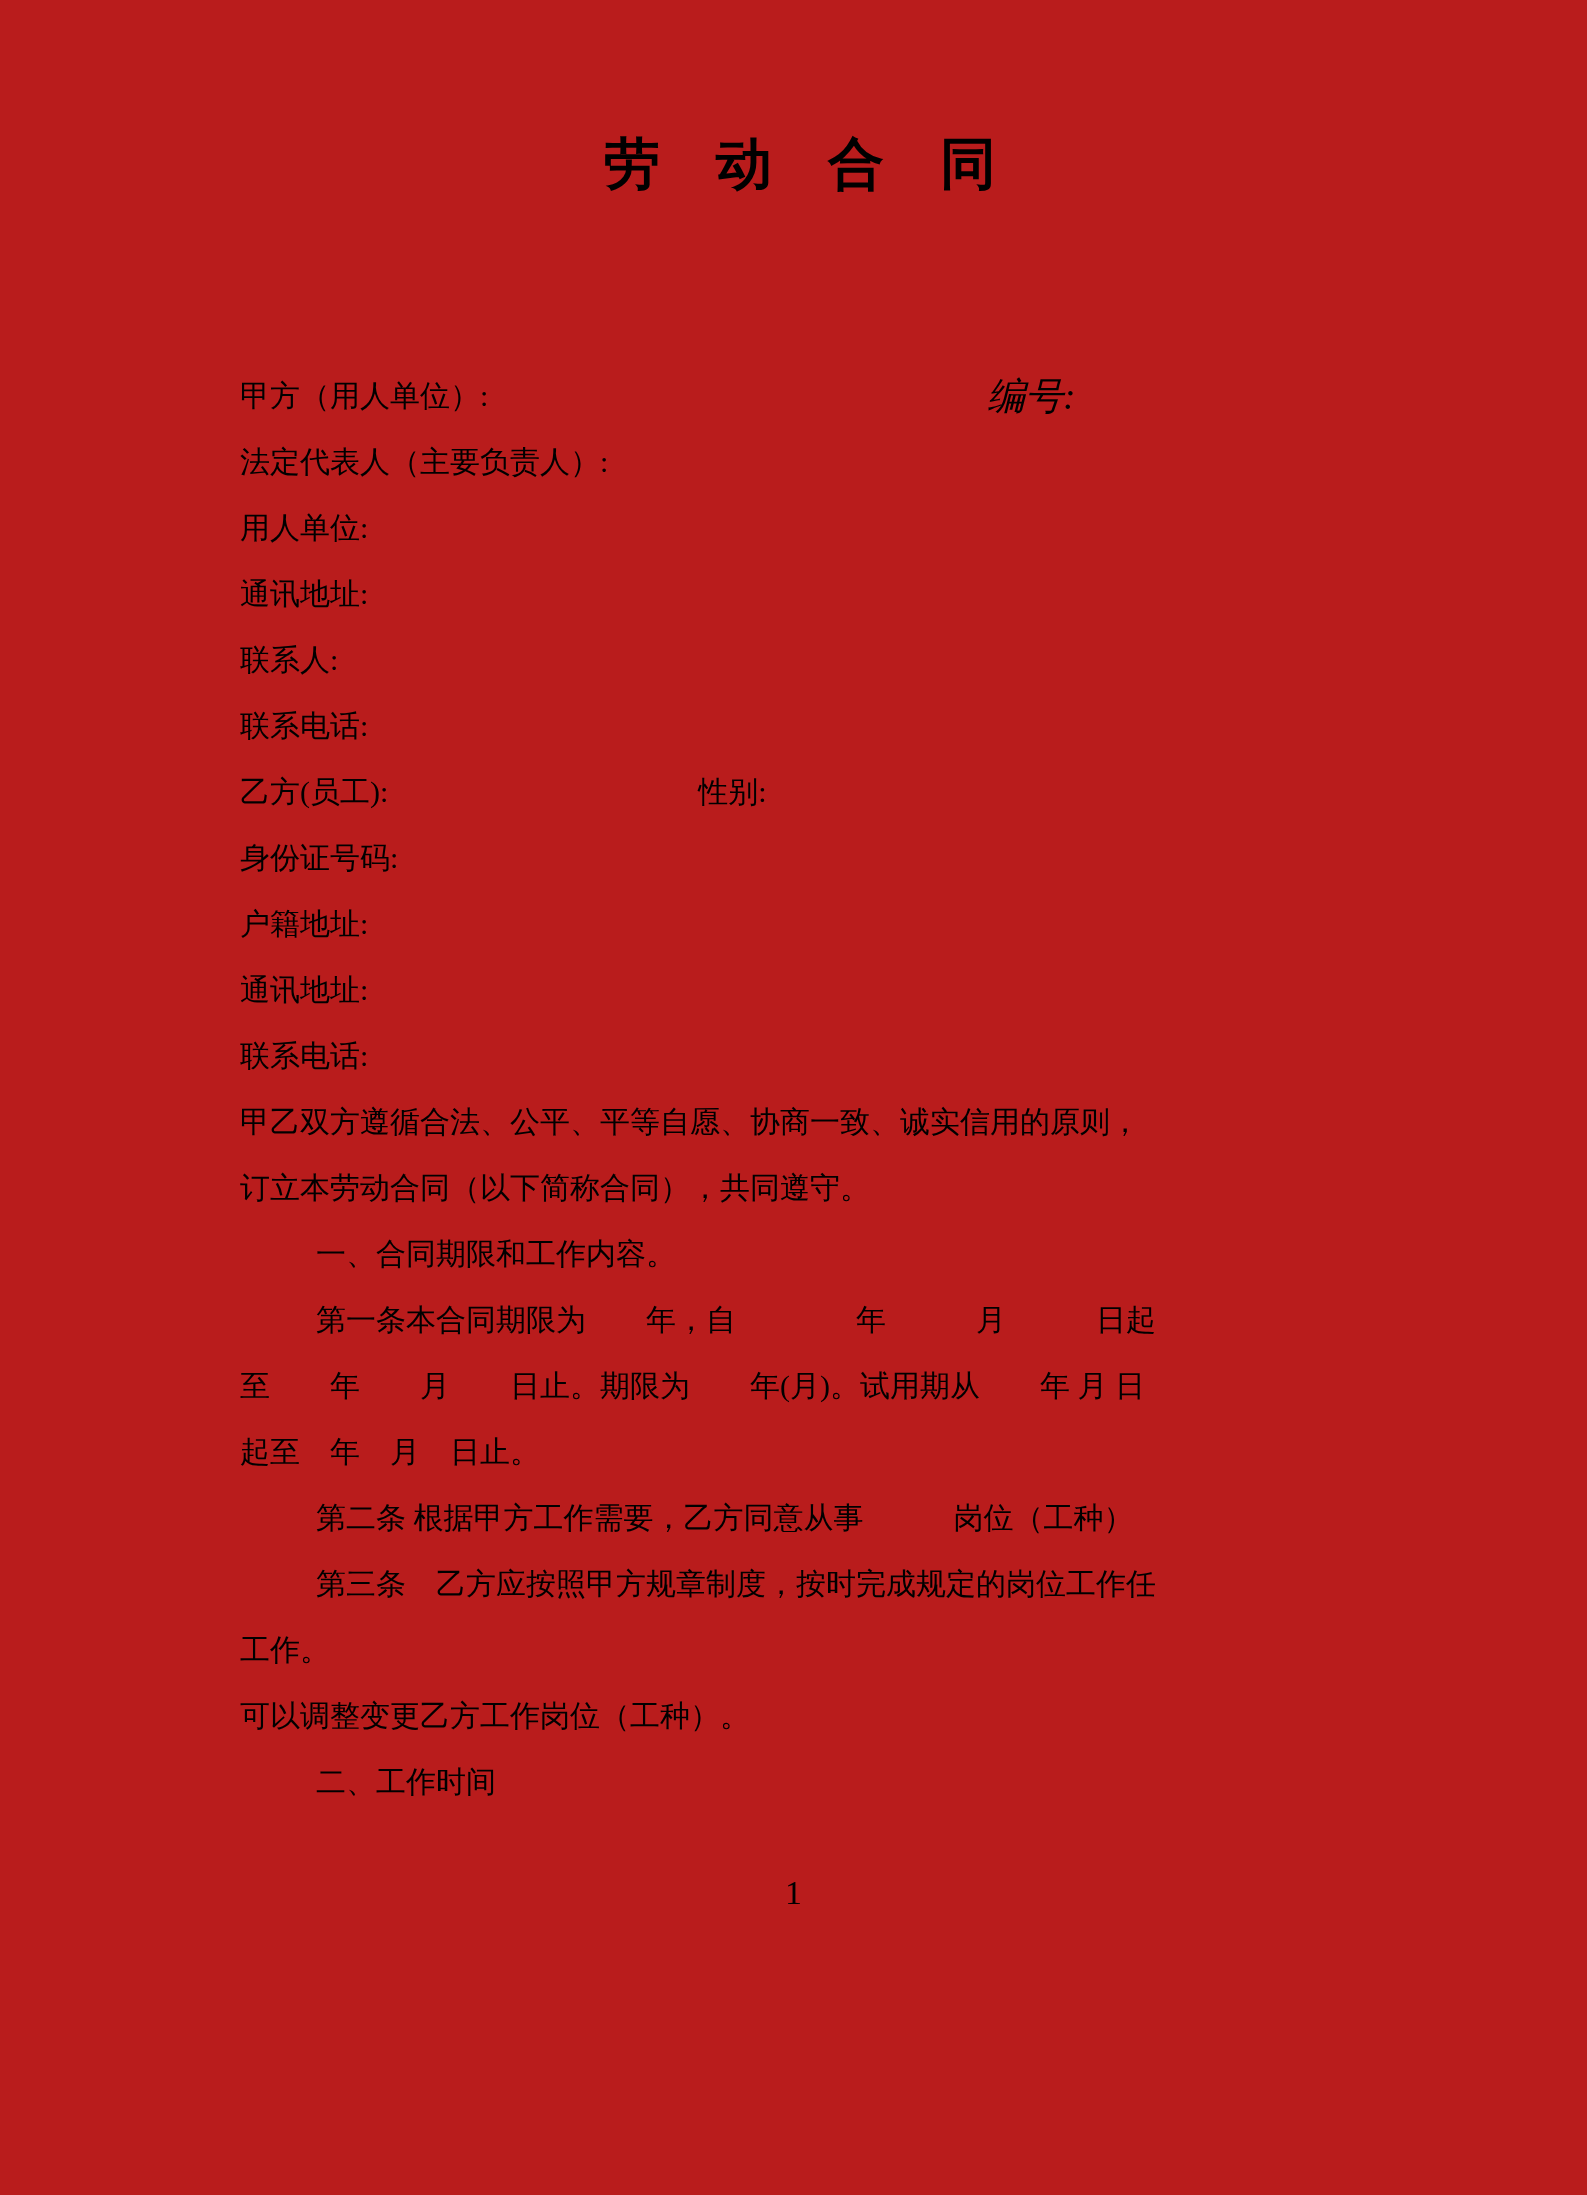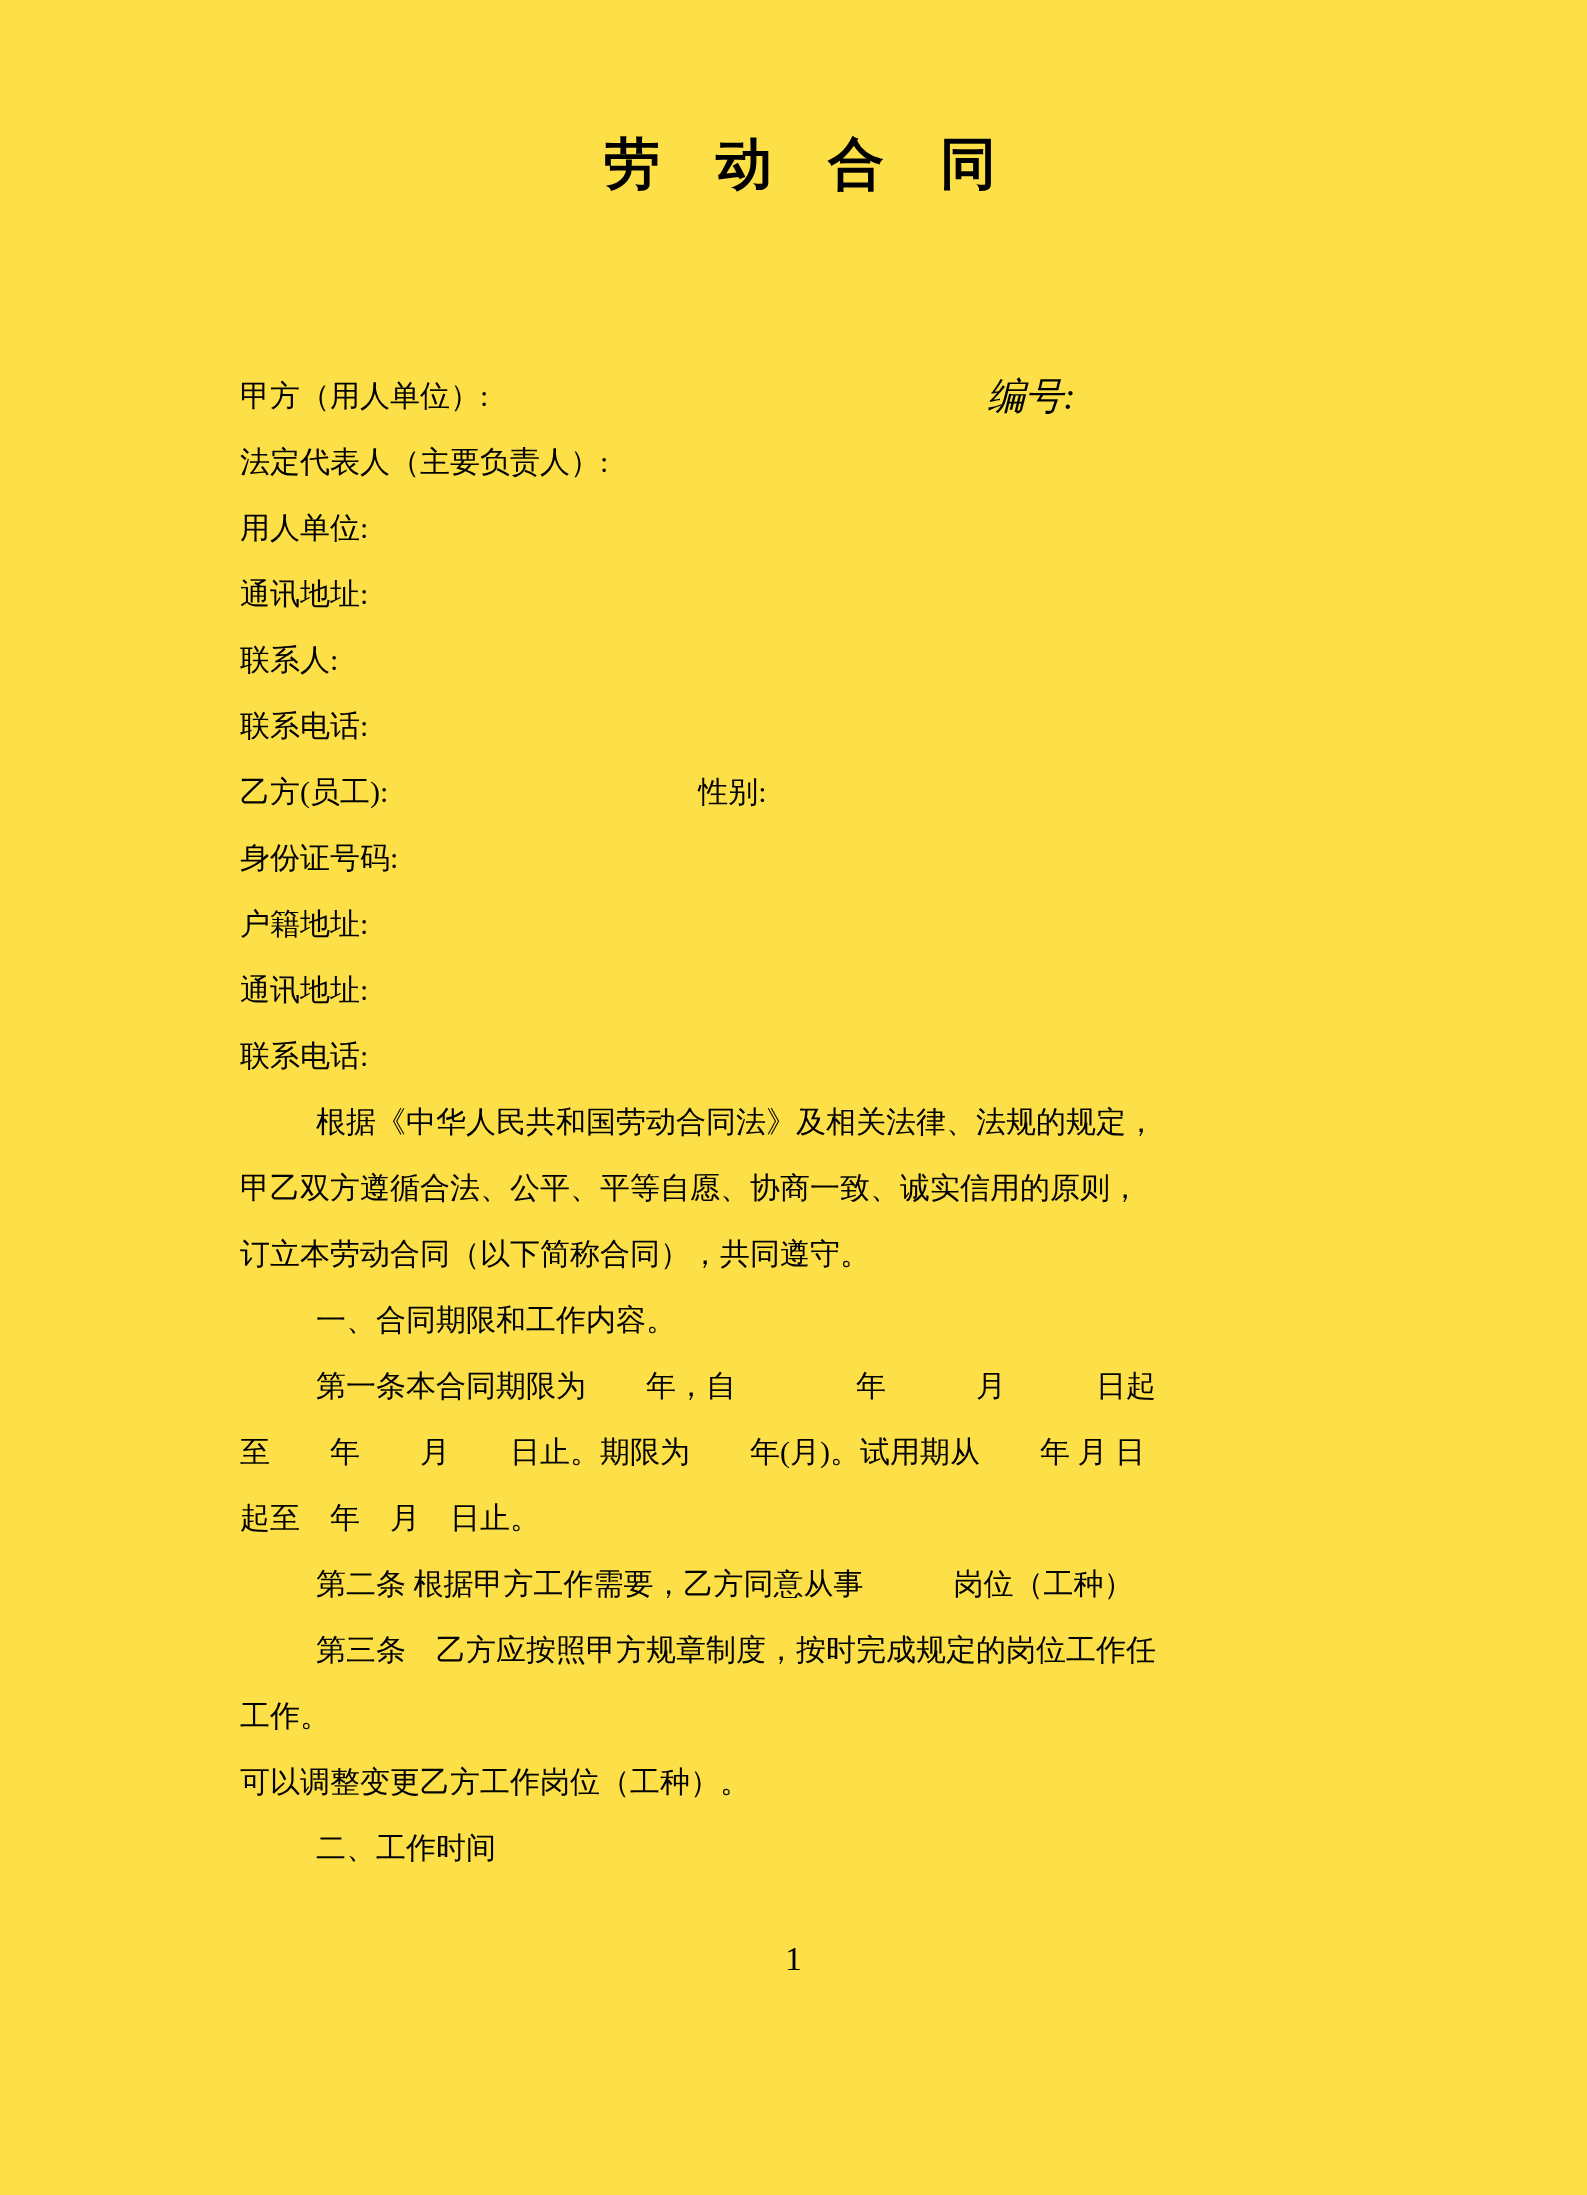--- a/index.html
+++ b/index.html
@@ -4,21 +4,21 @@
 <style>
   html, body {
     margin: 0;
     padding: 0;
     background: #ffffff;
   }
   .page {
     position: relative;
     width: 1587px;
     height: 2195px;
-    background: #fde047;
+    background: #b91c1c;
     color: #000000;
     font-family: "Liberation Serif", "DejaVu Serif", serif;
     overflow: hidden;
   }
   .content {
     padding-left: 240px;
     padding-right: 227px;
   }
   .title {
     margin: 0;
@@ -80,21 +80,20 @@
     <div class="ln">通讯地址:</div>
     <div class="ln">联系人:</div>
     <div class="ln">联系电话:</div>
 
     <div class="ln"><span>乙方(员工):</span><span class="gender-label">性别:</span></div>
     <div class="ln">身份证号码:</div>
     <div class="ln">户籍地址:</div>
     <div class="ln">通讯地址:</div>
     <div class="ln">联系电话:</div>
 
-    <div class="ln indent">根据《中华人民共和国劳动合同法》及相关法律、法规的规定，</div>
     <div class="ln">甲乙双方遵循合法、公平、平等自愿、协商一致、诚实信用的原则，</div>
     <div class="ln">订立本劳动合同（以下简称合同），共同遵守。</div>
 
     <div class="ln indent">一、合同期限和工作内容。</div>
     <div class="ln indent">第一条本合同期限为　　年，自　　　　年　　　月　　　日起</div>
     <div class="ln">至　　年　　月　　日止。期限为　　年(月)。试用期从　　年 月 日</div>
     <div class="ln">起至　年　月　日止。</div>
     <div class="ln indent">第二条 根据甲方工作需要，乙方同意从事　　　岗位（工种）</div>
     <div class="ln indent">第三条　乙方应按照甲方规章制度，按时完成规定的岗位工作任</div>
     <div class="ln">工作。</div>

